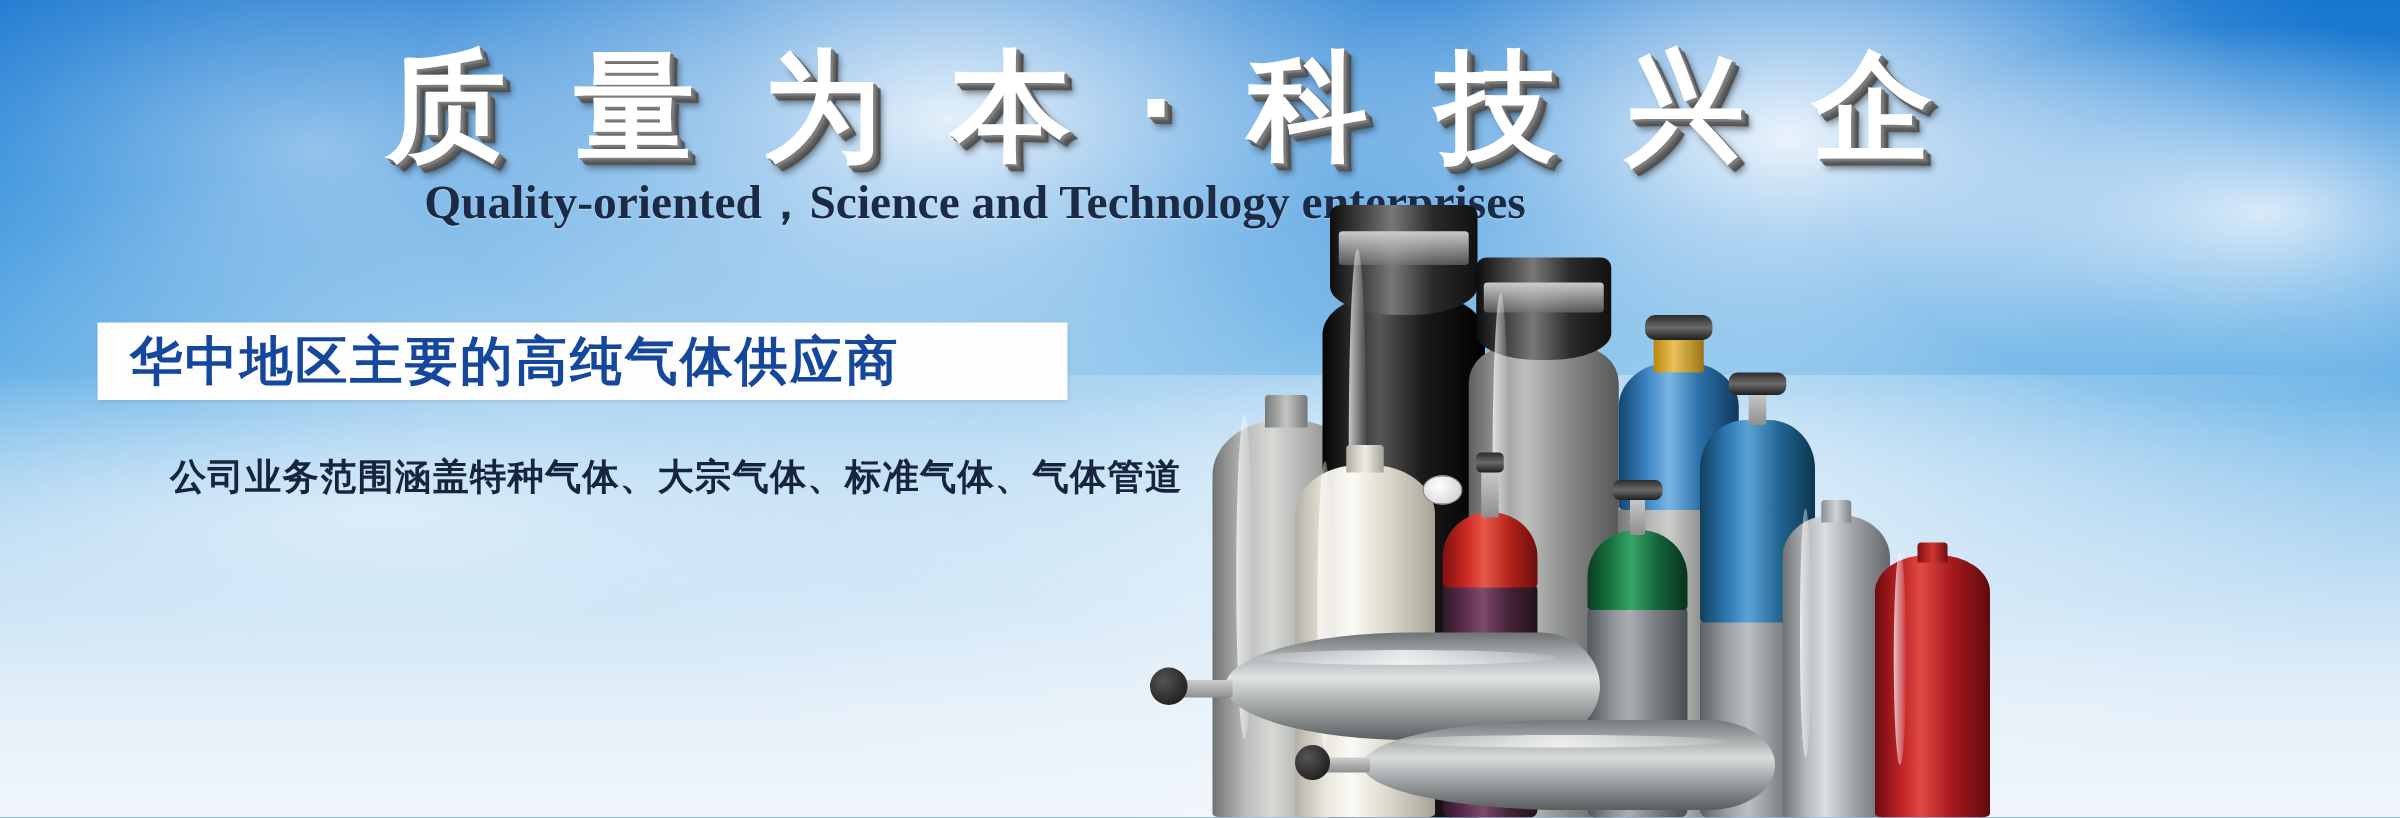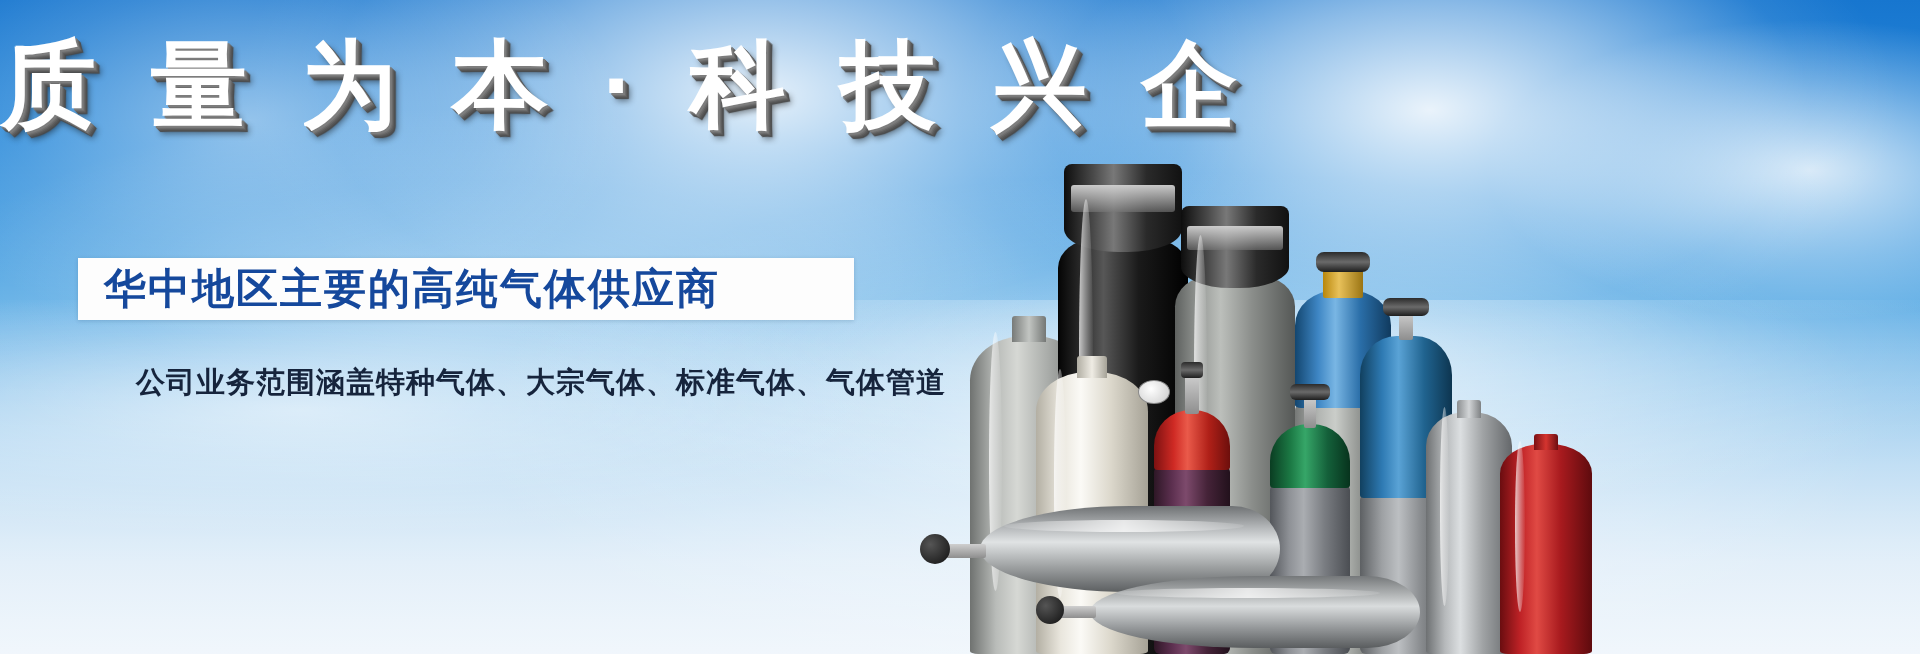--- a/index.html
+++ b/index.html
@@ -22,21 +22,21 @@
   
   #cloudband{
     position:absolute;left:0;right:0;top:300px;height:354px;
     background:
       radial-gradient(ellipse 760px 150px at 300px 110px, rgba(255,255,255,0.55) 0%, rgba(255,255,255,0.15) 55%, rgba(255,255,255,0) 85%),
       radial-gradient(ellipse 900px 180px at 1250px 60px, rgba(255,255,255,0.55) 0%, rgba(255,255,255,0.16) 55%, rgba(255,255,255,0) 85%),
       linear-gradient(to bottom, rgba(255,255,255,0) 0%, rgba(255,255,255,0.35) 60%, rgba(255,255,255,0.55) 100%);
     pointer-events:none;
   }
   #headline{
-    position:absolute;left:0;top:22px;width:1560px;text-align:left;
+    position:absolute;left:0;top:22px;width:1560px;text-align:right;
     font-family:"Liberation Sans","DejaVu Sans",sans-serif;
     font-weight:bold;font-size:96px;letter-spacing:14px;
     color:#ffffff;white-space:nowrap;
     text-shadow:
       2px 2px 0 #7d7d7d, 3px 3px 0 #6e6e6e, 4px 4px 0 #5f5f5f,
       5px 5px 0 #545454, 6px 6px 1px #4a4a4a, 7px 8px 6px rgba(0,0,0,0.45);
   }
   #subtitle{
     position:absolute;left:0;top:136px;width:1560px;text-align:center;
     font-family:"Liberation Serif","DejaVu Serif",serif;
@@ -92,20 +92,21 @@
 </style>
 </head>
 <body>
 
 <div id="banner">
 
   <div id="cloudband"></div>
 
   <div id="headline">质 量 为 本 · 科 技 兴 企</div>
 
+  <div id="subtitle">Quality-oriented，Science and Technology enterprises</div>
 
   <div id="whitebox">
     <span id="whitebox-text">华中地区主要的高纯气体供应商</span>
   </div>
 
   <div id="body-copy">
     <div class="ln first">公司业务范围涵盖特种气体、大宗气体、标准气体、气体管道</div>
   </div>
 
   <div id="cylinders">

